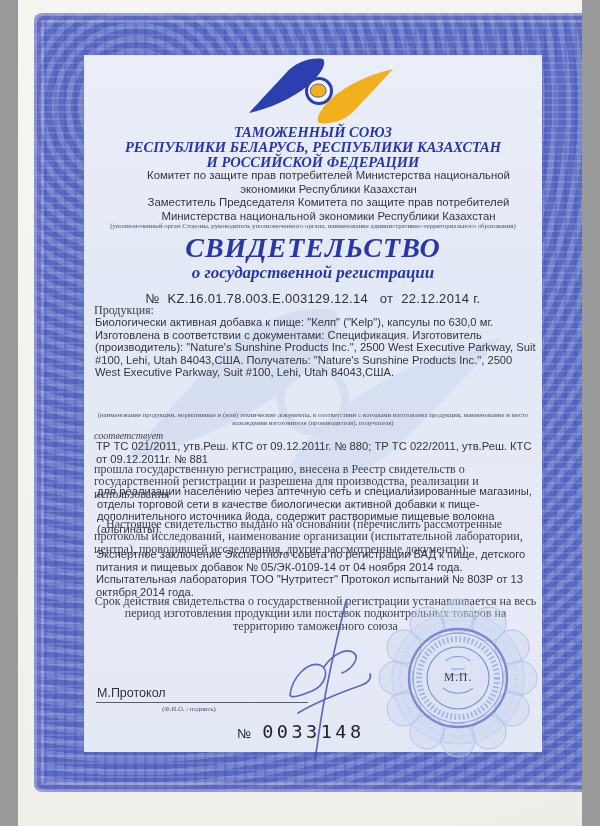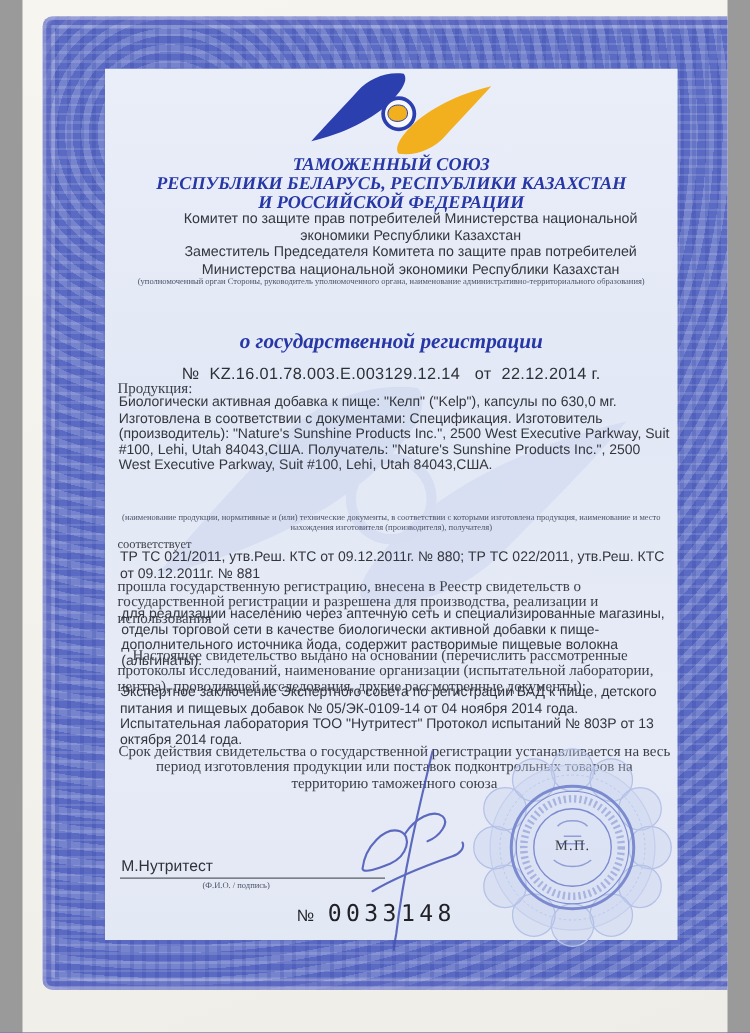--- a/index.html
+++ b/index.html
@@ -68,44 +68,45 @@
       <div class="union-line">И РОССИЙСКОЙ ФЕДЕРАЦИИ</div>
     </div>
 
     <div class="abs center authority" style="top:114px;padding-left:36px;">
       <div>Комитет по защите прав потребителей Министерства национальной экономики Республики Казахстан</div>
       <div>Заместитель Председателя Комитета по защите прав потребителей Министерства национальной экономики Республики Казахстан</div>
     </div>
 
     <div class="abs center cap" style="top:167px;white-space:nowrap;">(уполномоченный орган Стороны, руководитель уполномоченного органа, наименование административно-территориального образования)</div>
 
+    <div class="abs center title-main" style="top:177px;">СВИДЕТЕЛЬСТВО</div>
     <div class="abs center title-sub" style="top:208px;">о государственной регистрации</div>
 
     <div class="abs center cert-no" style="top:236px;">
       <span>№</span>&nbsp;
       <span>KZ.16.01.78.003.E.003129.12.14</span>&nbsp;&nbsp;
       <span>от</span>&nbsp;
       <span>22.12.2014 г.</span>
     </div>
 
     <div class="abs body-serif" style="top:249px;left:10px;">Продукция:</div>
     <div class="abs body-sans" style="top:261px;left:11px;right:4px;">Биологически активная добавка к пище: "Келп" ("Kelp"), капсулы по 630,0 мг. Изготовлена в соответствии с документами: Спецификация. Изготовитель (производитель): "Nature's Sunshine Products Inc.", 2500 West Executive Parkway, Suit #100, Lehi, Utah 84043,США. Получатель: "Nature's Sunshine Products Inc.", 2500 West Executive Parkway, Suit #100, Lehi, Utah 84043,США.</div>
 
     <div class="abs center cap" style="top:356px;padding:0 8px;">(наименование продукции, нормативные и (или) технические документы, в соответствии с которыми изготовлена продукция, наименование и место нахождения изготовителя (производителя), получателя)</div>
 
-    <div class="abs" style="top:375px;left:10px;font-family:'Liberation Serif',serif;font-size:10px;color:#3e414a;">соответствует</div>
+    <div class="abs" style="top:375px;left:10px;font-family:'Liberation Serif',serif;font-size:10px;color:#3e414a;font-style:italic;">соответствует</div>
     <div class="abs body-sans" style="top:385px;left:12px;right:8px;">ТР ТС 021/2011, утв.Реш. КТС от 09.12.2011г. № 880; ТР ТС 022/2011, утв.Реш. КТС от 09.12.2011г. № 881</div>
 
     <div class="abs body-sans" style="top:430px;left:13px;right:4px;">для реализации населению через аптечную сеть и специализированные магазины, отделы торговой сети в качестве биологически активной добавки к пище-дополнительного источника йода, содержит растворимые пищевые волокна (альгинаты).</div>
     <div class="abs body-serif" style="top:408px;left:10px;right:4px;">прошла государственную регистрацию, внесена в Реестр свидетельств о государственной регистрации и разрешена для производства, реализации и использования</div>
     <div class="abs body-serif" style="top:463px;left:10px;right:5px;text-indent:12px;">Настоящее свидетельство выдано на основании (перечислить рассмотренные протоколы исследований, наименование организации  (испытательной лаборатории, центра), проводившей исследования, другие рассмотренные документы):</div>
     <div class="abs body-sans" style="top:493px;left:12px;right:3px;">Экспертное заключение Экспертного совета по регистрации БАД к пище, детского питания и пищевых добавок № 05/ЭК-0109-14 от 04 ноября 2014 года. Испытательная лаборатория ТОО "Нутритест" Протокол испытаний № 803Р от 13 октября 2014 года.</div>
     <div class="abs body-serif" style="top:540px;left:10px;right:5px;text-align:center;">Срок действия свидетельства о государственной регистрации устанавливается на весь период изготовления продукции или поставок подконтрольных товаров на территорию таможенного союза</div>
 
-    <div class="abs sig-name" style="top:631px;left:13px;">М.Нутритест</div>
+    <div class="abs sig-name" style="top:631px;left:13px;">М.Протокол</div>
     <div class="abs sig-rule" style="top:647px;left:12px;width:212px;"></div>
     <div class="abs cap" style="top:650px;left:78px;">(Ф.И.О. / подпись)</div>
 
     <svg class="abs" style="left:196px;top:542px;" width="110" height="165" viewBox="0 0 110 165">
       <g fill="none" stroke="#4353b4" stroke-width="1.7" stroke-linecap="round" opacity="0.85">
         <path d="M66,4 C58,38 44,92 37,150 C36,156 35,160 35,163"></path>
         <path d="M10,98 C12,80 28,64 40,68 C50,72 46,88 32,94 C22,98 11,102 10,98"></path>
         <path d="M44,70 C52,58 66,50 74,56 C80,61 72,72 62,76"></path>
         <path d="M18,116 C38,104 62,95 82,88 C88,86 92,81 90,77"></path>
       </g>

